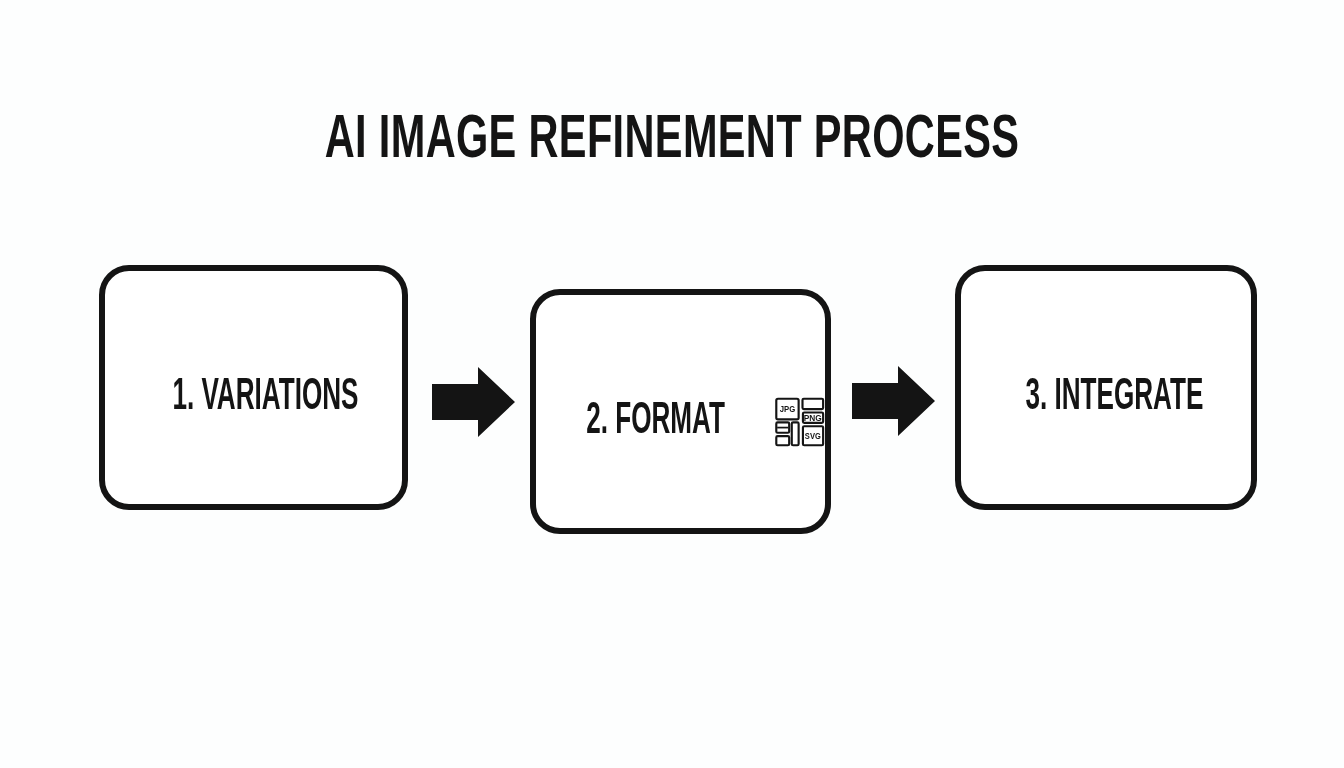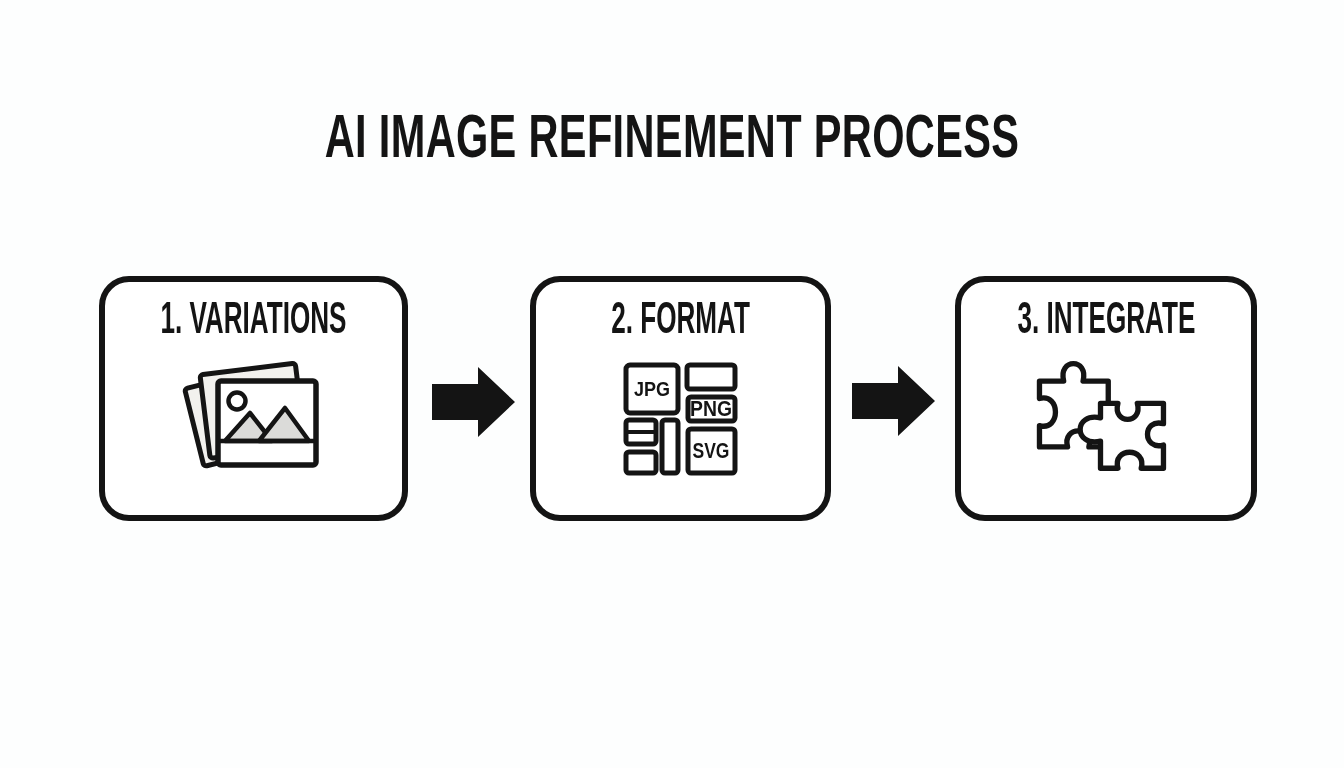--- a/index.html
+++ b/index.html
@@ -20,29 +20,29 @@
 
   .title{
     position:absolute;top:104px;left:0;width:100%;
     margin:0;text-align:center;
     font-size:62px;font-weight:700;line-height:64px;
     letter-spacing:0.5px;white-space:nowrap;
     transform:scaleX(0.67);
   }
 
   .card{
-    position:absolute;top:276px;height:245px;
+    position:absolute;top:265px;height:245px;
     box-sizing:border-box;
     border:6px solid var(--ink);
     border-radius:30px;
     background:#fff;
-    display:flex;flex-direction:column;align-items:center;
+    display:flex;flex-direction:row;align-items:center;
   }
   .card-1{left:99px;width:309px;}
-  .card-2{left:530px;width:301px;}
+  .card-2{left:530px;width:301px;margin-top:24px;}
   .card-3{left:955px;width:302px;text-align:center;}
 
   .card-label{
     margin-top:13px;
     font-size:45px;font-weight:700;line-height:46px;
     white-space:nowrap;
     transform:scaleX(0.58);
   }
 
   .icon-photos{margin-top:14px;}

